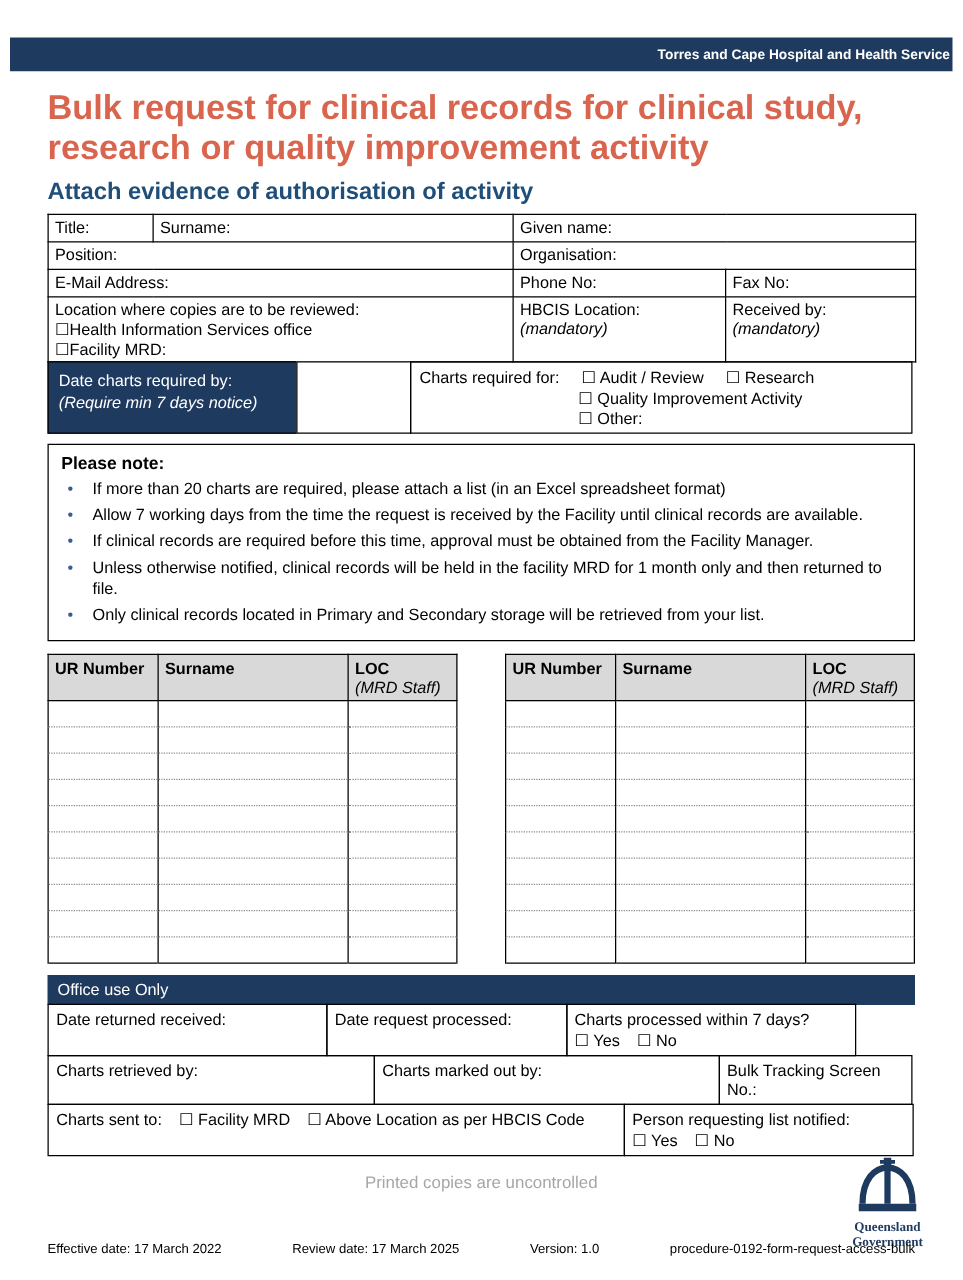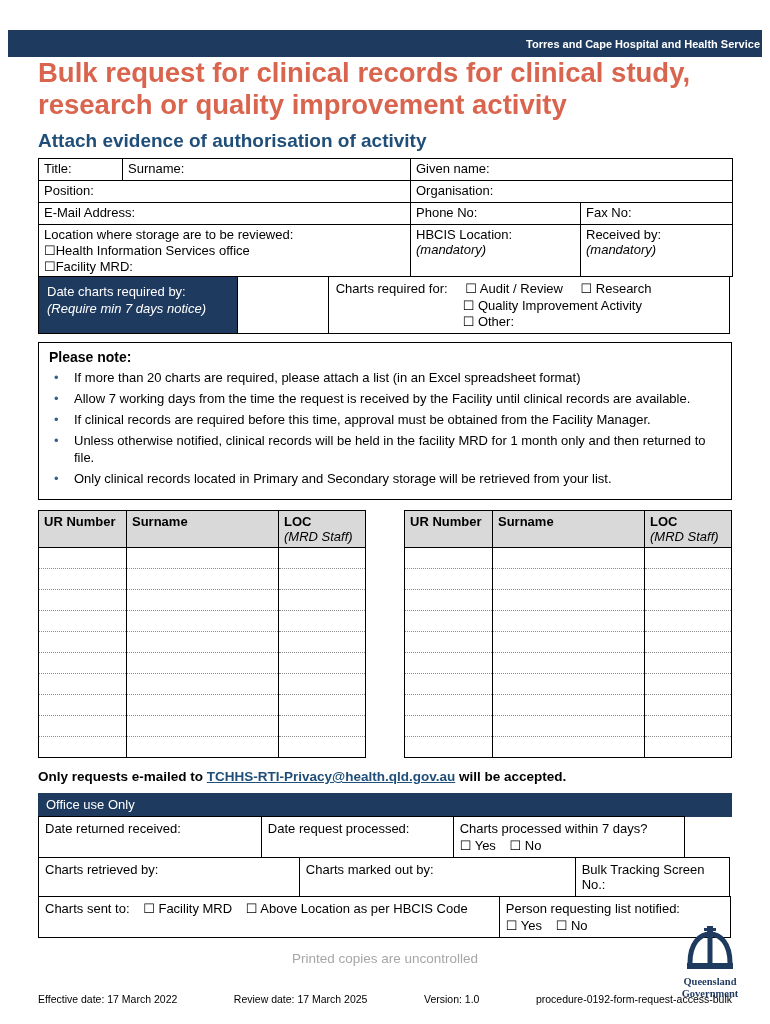--- a/index.html
+++ b/index.html
@@ -10,21 +10,21 @@
   }
   .top-banner {
     margin: 30px 8px 0; height: 27px;
     background: var(--c-navy, #1e3a5f);
     color: #fff; font-size: 11px; font-weight: bold;
     display: flex; align-items: center; justify-content: flex-end;
     padding-right: 2px;
   }
   .content { padding: 0 38px; }
   .doc-title {
-    font-size: 27.5px; font-weight: bold; line-height: 1.17;
+    margin-top: 13px; font-size: 27.5px; font-weight: bold; line-height: 1.17;
     color: var(--c-title, #d9654e);
   }
   .doc-subtitle {
     margin: 9px 0 6px; font-size: 19px; font-weight: bold;
     color: var(--c-subtitle, #1f4e79);
   }
   
   .details-table { border-collapse: collapse; width: 694px; table-layout: fixed; font-size: 13px; }
   .details-table td { border: 1.2px solid #000; padding: 2px 5px; vertical-align: top; }
   .details-table tr.r td { height: 22px; }
@@ -121,21 +121,21 @@
       <td colspan="2"><span>Position:</span></td>
       <td colspan="2"><span>Organisation:</span></td>
     </tr>
     <tr class="r">
       <td colspan="2"><span>E-Mail Address:</span></td>
       <td><span>Phone No:</span></td>
       <td><span>Fax No:</span></td>
     </tr>
     <tr class="r4">
       <td colspan="2">
-        <div>Location where storage are to be reviewed:</div>
+        <div>Location where copies are to be reviewed:</div>
         <div class="opt-line">☐Health Information Services office</div>
         <div class="opt-line">☐Facility MRD:</div>
       </td>
       <td>
         <div>HBCIS Location:</div>
         <div class="italic">(mandatory)</div>
       </td>
       <td>
         <div>Received by:</div>
         <div class="italic">(mandatory)</div>
@@ -313,21 +313,20 @@
         </tr>
           <tr>
           <td></td>
           <td></td>
           <td></td>
         </tr>
         </tbody>
     </table>
   </div>
 
-  <p class="email-line"><span>Only requests e-mailed to </span><a class="email-link">TCHHS-RTI-Privacy@health.qld.gov.au</a><span> will be accepted.</span></p>
 
   <div class="office-bar">
     <span>Office use Only</span>
   </div>
 
   <div class="office-row r1">
     <div class="w224">
       <span>Date returned received:</span>
     </div>
     <div class="w238">

